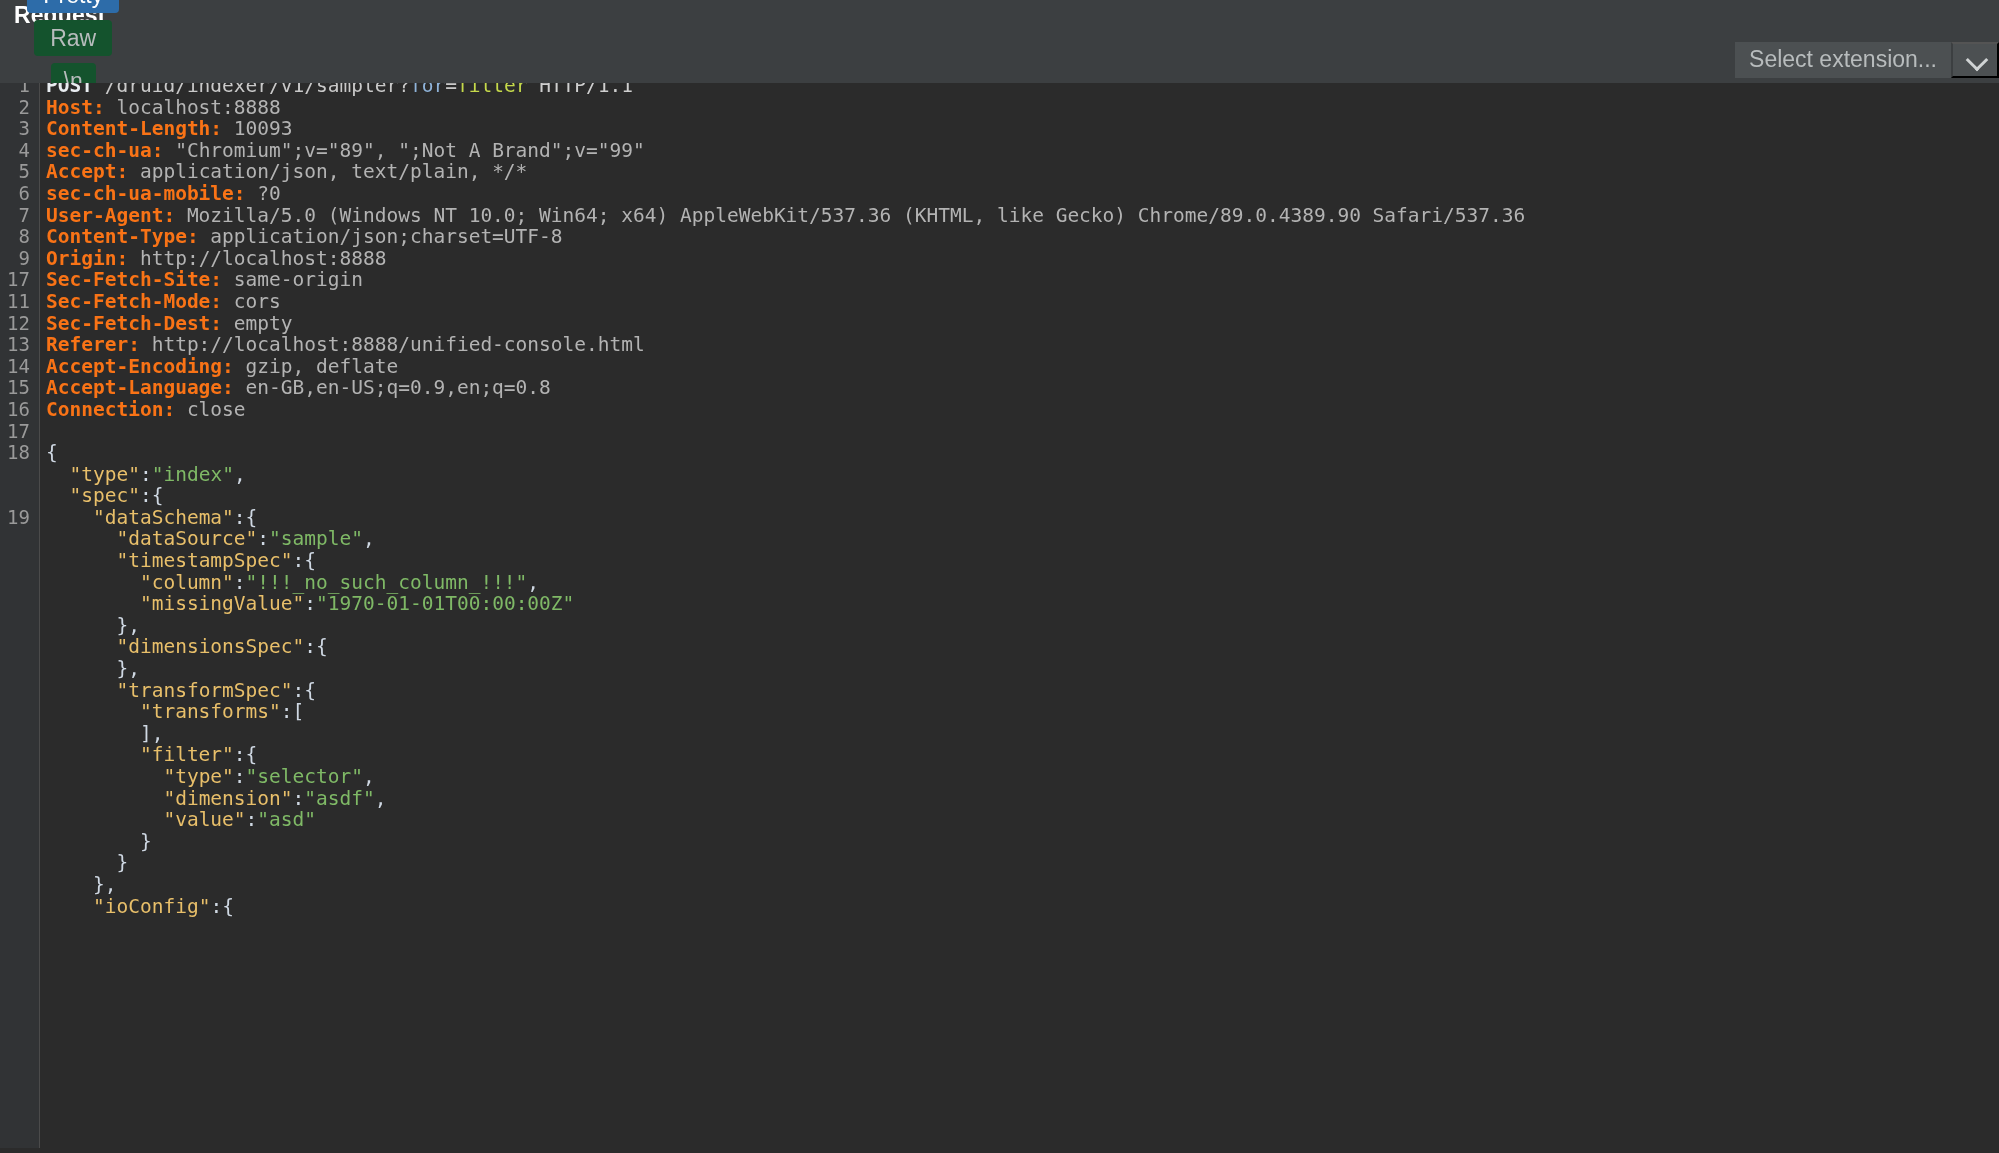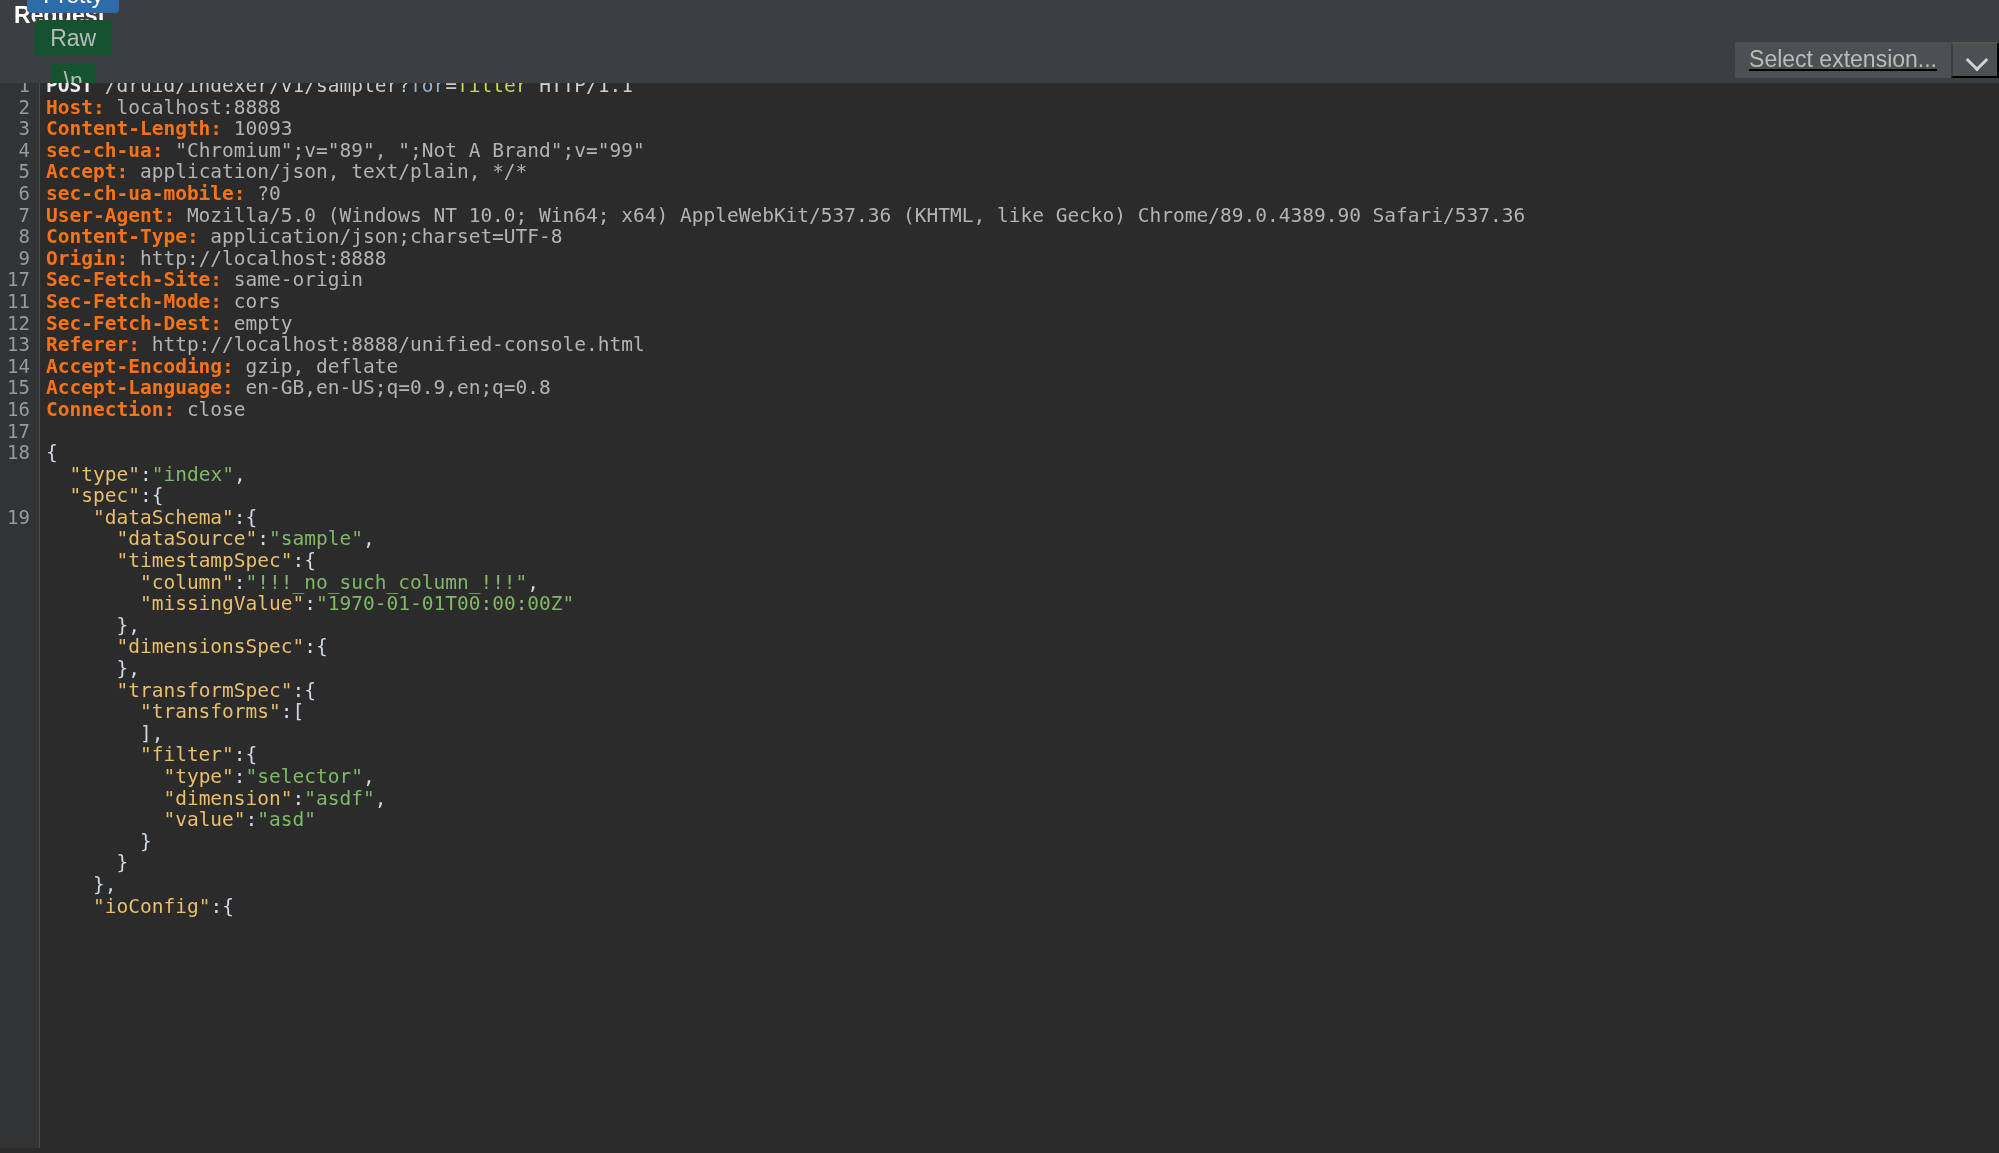--- a/index.html
+++ b/index.html
@@ -89,21 +89,20 @@
     transform: rotate(45deg);
   }
 
   .toolbar-right {
     position: absolute;
     right: 0;
     top: 0;
     height: 47px;
     display: flex;
     align-items: center;
-    text-decoration: underline;
   }
   .ext-select {
     display: inline-flex;
     align-items: center;
     height: 36px;
     padding: 0 14px;
     background: #4c5052;
     color: #b8bcbd;
     font-size: 23px;
     border: none;

